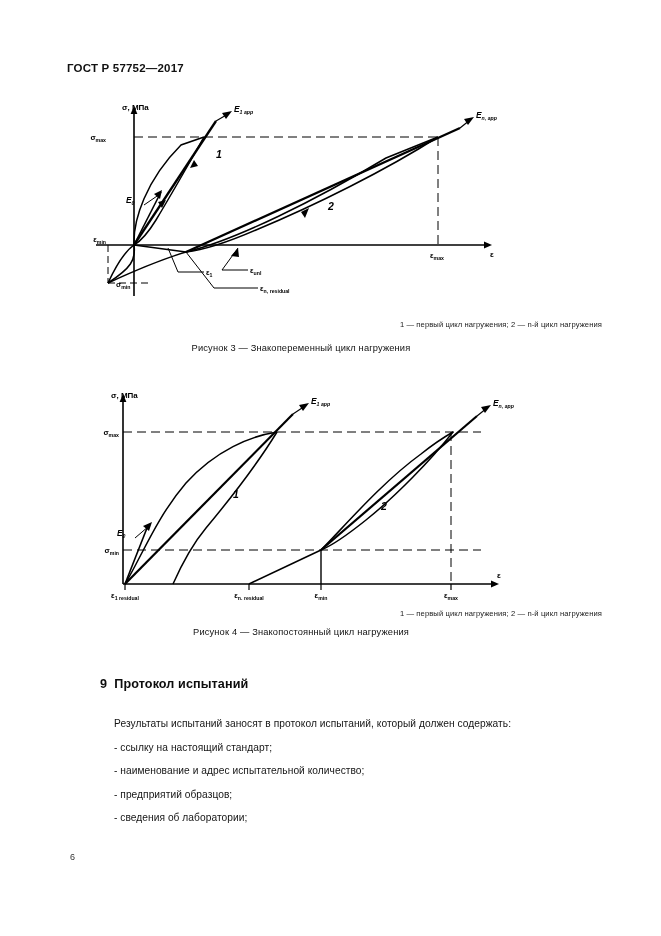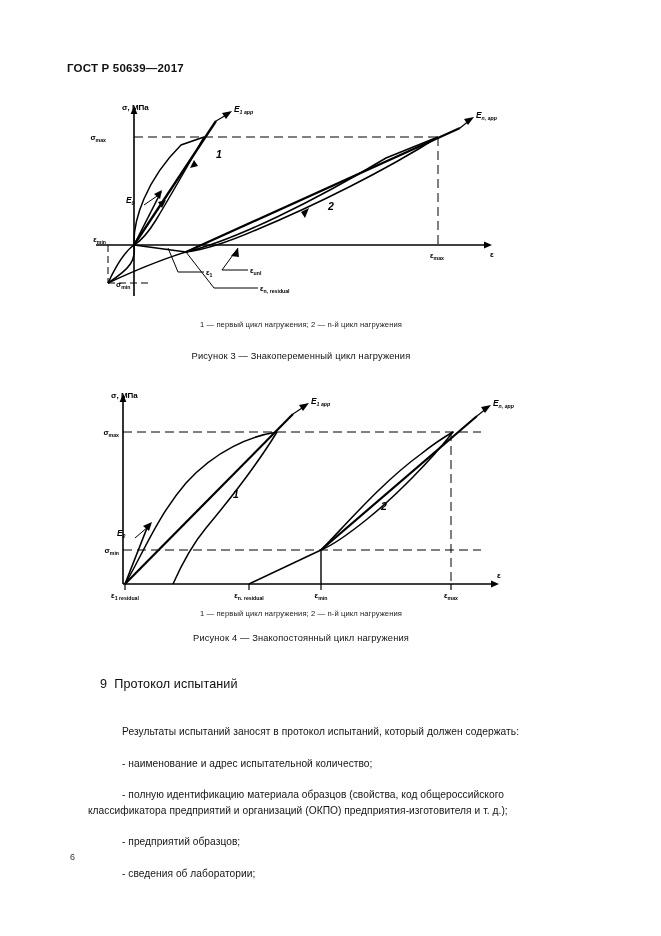--- a/index.html
+++ b/index.html
@@ -37,57 +37,57 @@
   }
   #figure3-block { top: 100px; }
   #figure4-block { top: 388px; }
 
   .figure-canvas {
     display: block;
     margin: 0 auto;
   }
 
   .fig-legend {
-    text-align: center;
+    text-align: right;
     font-size: 7.6px;
     color: #1a1a1a;
     letter-spacing: 0.1px;
   }
   .fig-caption {
     text-align: center;
     font-size: 9.3px;
     color: #111;
     letter-spacing: 0.15px;
   }
   #figure3-legend { margin-top: 10px; }
-  #figure3-caption { margin-top: 22px; }
+  #figure3-caption { margin-top: 14px; }
   #figure4-legend { margin-top: 9px; }
-  #figure4-caption { margin-top: 15px; }
+  #figure4-caption { margin-top: 9px; }
 
   
   .section-title {
     position: absolute;
     left: 100px;
     top: 677px;
     font-size: 12.6px;
-    font-weight: normal;
+    font-weight: bold;
     color: #0d0d0d;
     letter-spacing: 0.1px;
   }
   .body-text {
     position: absolute;
     left: 72px;
     top: 708px;
     width: 522px;
     font-size: 10.2px;
     line-height: 15.6px;
     color: #151515;
     letter-spacing: 0.05px;
   }
-  .body-text p { margin: 16px; }
+  .body-text p { margin: 8px; }
   .indented { text-indent: 34px; }
 
   .page-number {
     position: absolute;
     left: 70px;
     top: 852px;
     font-size: 9px;
     color: #333;
   }
 
@@ -100,21 +100,21 @@
   .var-label { font-size: 7.6px; font-weight: bold; }
   .sub { font-size: 5.2px; font-weight: bold; }
   .ital { font-style: italic; font-weight: bold; font-size: 8.4px; }
   .curve-num { font-size: 10.5px; font-weight: bold; font-style: italic; }
 </style>
 </head>
 <body>
 
 <div class="page">
 
-  <div class="doc-header">ГОСТ Р 50639—2017</div>
+  <div class="doc-header">ГОСТ Р 57752—2017</div>
 
   <div class="figure-block" id="figure3-block">
     <svg class="figure-canvas" id="fig3-svg" width="430" height="210" viewBox="0 0 430 210">
 
       <line x1="48" y1="12" x2="48" y2="196" stroke="#000" stroke-width="1.6"></line>
       <line x1="10" y1="145" x2="400" y2="145" stroke="#000" stroke-width="1.6"></line>
 
       <polygon points="48,6 44.6,14 51.4,14" fill="#000"></polygon>
 
       <polygon points="406,145 398,141.6 398,148.4" fill="#000"></polygon>
@@ -291,21 +291,21 @@
     <div class="fig-legend" id="figure4-legend">1 — первый цикл нагружения; 2 — n-й цикл нагружения</div>
     <div class="fig-caption" id="figure4-caption">Рисунок 4 — Знакопостоянный цикл нагружения</div>
   </div>
 
   <div class="section-title">
     <span>9</span>&nbsp;&nbsp;<span>Протокол испытаний</span>
   </div>
 
   <div class="body-text">
     <p class="indented">Результаты испытаний заносят в протокол испытаний, который должен содержать:</p>
+    <p class="indented">- ссылку на настоящий стандарт;</p>
     <p class="indented">- наименование и адрес испытательной количество;</p>
-    <p class="indented">- полную идентификацию материала образцов (свойства, код общероссийского классификатора предприятий и организаций (ОКПО) предприятия-изготовителя и т. д.);</p>
     <p class="indented">- предприятий образцов;</p>
     <p class="indented">- сведения об лаборатории;</p>
   </div>
 
   <div class="page-number">6</div>
 
 </div>
 
 </body></html>

